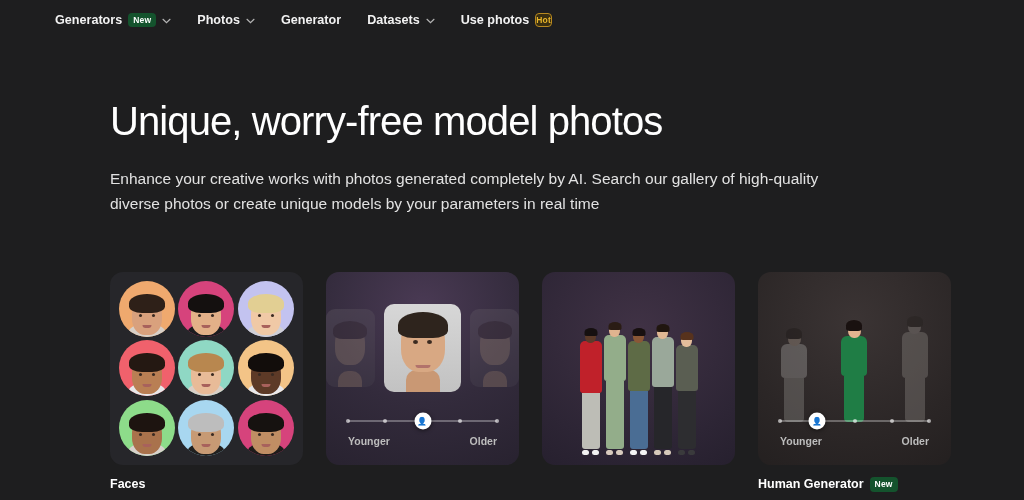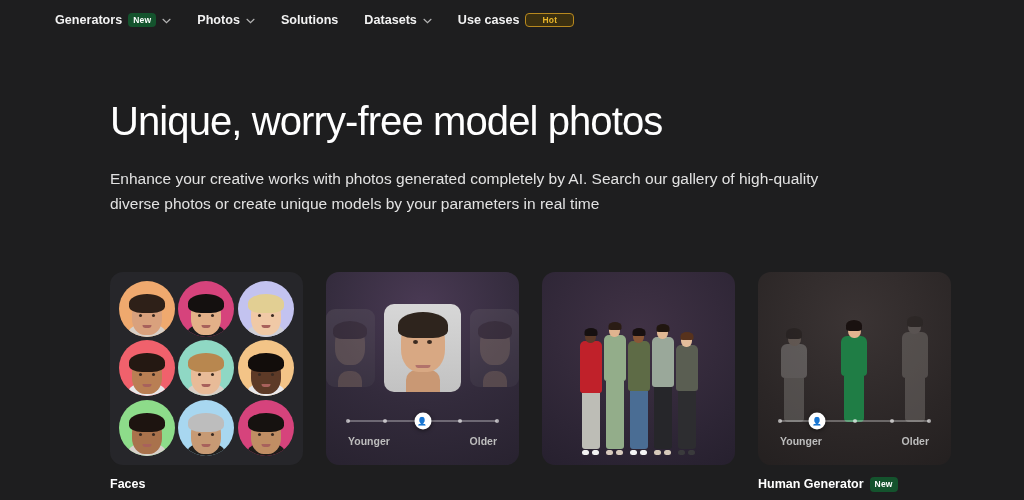--- a/index.html
+++ b/index.html
@@ -37,21 +37,21 @@
   .chev { display:block; opacity:.85; }
   .badge {
     font-size: 8.5px; font-weight: bold; line-height: 1;
     padding: 3px 5px 3px 5px; border-radius: 4px;
     letter-spacing: .2px;
   }
   .badge-new { background: #14532d; color: #ffffff; }
   .badge-hot {
     background: #3a2f10; color: #e8b52a;
     border: 1px solid #b8891f;
-    padding: 2px 16px;
+    padding: 2px 0;
   }
   .nav-right {
     position: absolute; right: 0; top: 0; height: 40px;
     display: flex; align-items: center; gap: 28px; padding-right: 4px;
   }
   .nav-right .nav-item { font-size: 12.6px; }
 
   
   .hero { padding: 60px 0 0 110px; }
   .headline {
@@ -248,34 +248,34 @@
     <div class="nav-item">
       <span>Photos</span>
       <span class="chev">
         <svg width="9" height="6" viewBox="0 0 9 6">
             <path d="M1 1.3 L4.5 4.6 L8 1.3" fill="none" stroke="#cfcfcf" stroke-width="1.2" stroke-linecap="round"></path>
           </svg>
       </span>
     </div>
 
     <div class="nav-item">
-      <span>Solutions</span>
+      <span>Generator</span>
     </div>
 
     <div class="nav-item">
       <span>Datasets</span>
       <span class="chev">
         <svg width="9" height="6" viewBox="0 0 9 6">
             <path d="M1 1.3 L4.5 4.6 L8 1.3" fill="none" stroke="#cfcfcf" stroke-width="1.2" stroke-linecap="round"></path>
           </svg>
       </span>
     </div>
 
     <div class="nav-item">
-      <span>Use cases</span>
+      <span>Use photos</span>
       <span class="badge badge-hot">Hot</span>
     </div>
   </div>
 
 </div>
 
 <div class="hero">
   <h1 class="headline">Unique, worry-free model photos</h1>
   <p class="subhead">Enhance your creative works with photos generated completely by AI. Search our gallery of high-quality diverse photos or create unique models by your parameters in real time</p>
 </div>

